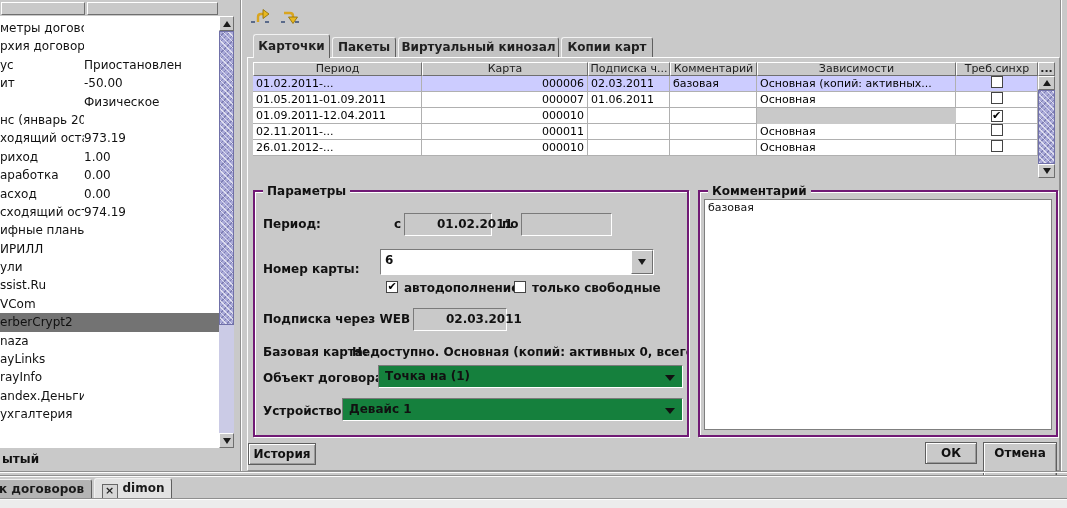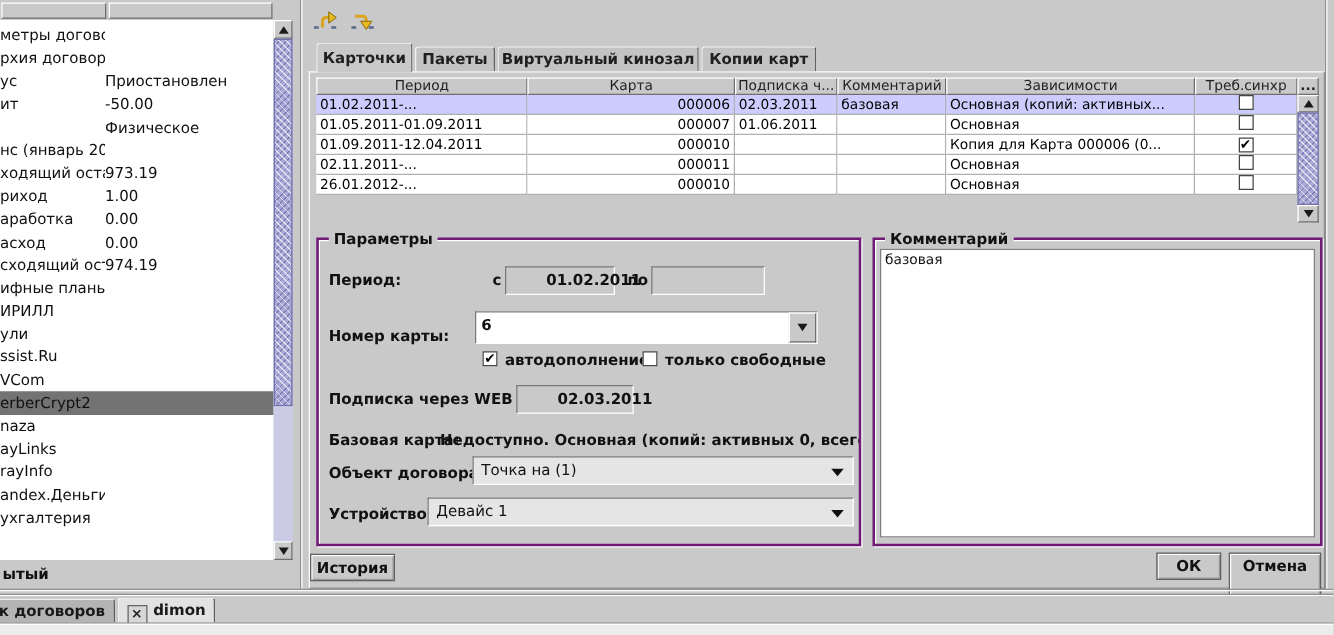--- a/index.html
+++ b/index.html
@@ -40,22 +40,22 @@
   .td{position:absolute;top:0;height:16px;line-height:15px;font-size:11px;background:#fff;color:#000;
       border-right:1px solid #b0b0b0;border-bottom:1px solid #b0b0b0;box-sizing:border-box;padding:0 3px;
       white-space:nowrap;overflow:hidden;}
   .trow.sel .td{background:#ccccff;}
   .td.num{text-align:right;}
   .cb{display:inline-block;width:12px;height:12px;background:#fff;border:1px solid #444;box-sizing:border-box;
       font-size:11px;line-height:10px;text-align:center;font-weight:bold;color:#000;}
   
   .ifield{background:#c9c9c9;border-top:1px solid #7a7a7a;border-left:1px solid #7a7a7a;border-bottom:1px solid #fff;border-right:1px solid #fff;
           box-sizing:border-box;text-align:center;font-weight:bold;font-size:12px;padding-left:32px;}
-  .combo{background:#e5e5e5;border-top:1px solid #7a7a7a;border-left:1px solid #7a7a7a;border-bottom:1px solid #fff;border-right:1px solid #fff;
-         box-sizing:border-box;font-weight:normal;font-size:12px;padding-left:6px;}
+  .combo{background:#15803d;border-top:1px solid #7a7a7a;border-left:1px solid #7a7a7a;border-bottom:1px solid #fff;border-right:1px solid #fff;
+         box-sizing:border-box;font-weight:bold;font-size:12px;padding-left:6px;}
   .carrow{position:absolute;right:7px;top:50%;margin-top:-2px;width:0;height:0;border-left:5px solid transparent;border-right:5px solid transparent;border-top:6px solid #111;}
   .hline{position:absolute;left:0;width:100%;height:1px;}
   
   .dtab{position:absolute;box-sizing:border-box;font-weight:bold;font-size:12px;color:#1a1a1a;
         border-top:1px solid #f0f0f0;border-left:1px solid #f0f0f0;border-right:1px solid #5f5f5f;
         border-radius:3px 3px 0 0;text-align:center;}
   .xbox{display:inline-block;width:14px;height:14px;border:1px solid #666;background:#d6d6d6;line-height:12px;
         font-weight:bold;font-size:11px;color:#222;text-align:center;vertical-align:-2px;margin-right:5px;}
 </style>
 </head>
@@ -160,21 +160,20 @@
       <div class="td nw" style="left:417px;width:87px;"></div>
       <div class="td nw" style="left:504px;width:199px;">Основная</div>
       <div class="td" style="left:703px;width:82px;text-align:center;"><span class="cb"><span></span></span></div>
     </div>
 
     <div class="trow" style="top:46px;">
       <div class="td nw" style="left:0;width:169px;">01.09.2011-12.04.2011</div>
       <div class="td num" style="left:169px;width:166px;">000010</div>
       <div class="td nw" style="left:335px;width:82px;"></div>
       <div class="td nw" style="left:417px;width:87px;"></div>
-      <div class="td nw" style="left:504px;width:199px;">Копия для Карта 000006 (0...</div>
       <div class="td" style="left:703px;width:82px;text-align:center;"><span class="cb"><span>✔</span></span></div>
     </div>
 
     <div class="trow" style="top:62px;">
       <div class="td nw" style="left:0;width:169px;">02.11.2011-...</div>
       <div class="td num" style="left:169px;width:166px;">000011</div>
       <div class="td nw" style="left:335px;width:82px;"></div>
       <div class="td nw" style="left:417px;width:87px;"></div>
       <div class="td nw" style="left:504px;width:199px;">Основная</div>
       <div class="td" style="left:703px;width:82px;text-align:center;"><span class="cb"><span></span></span></div>

